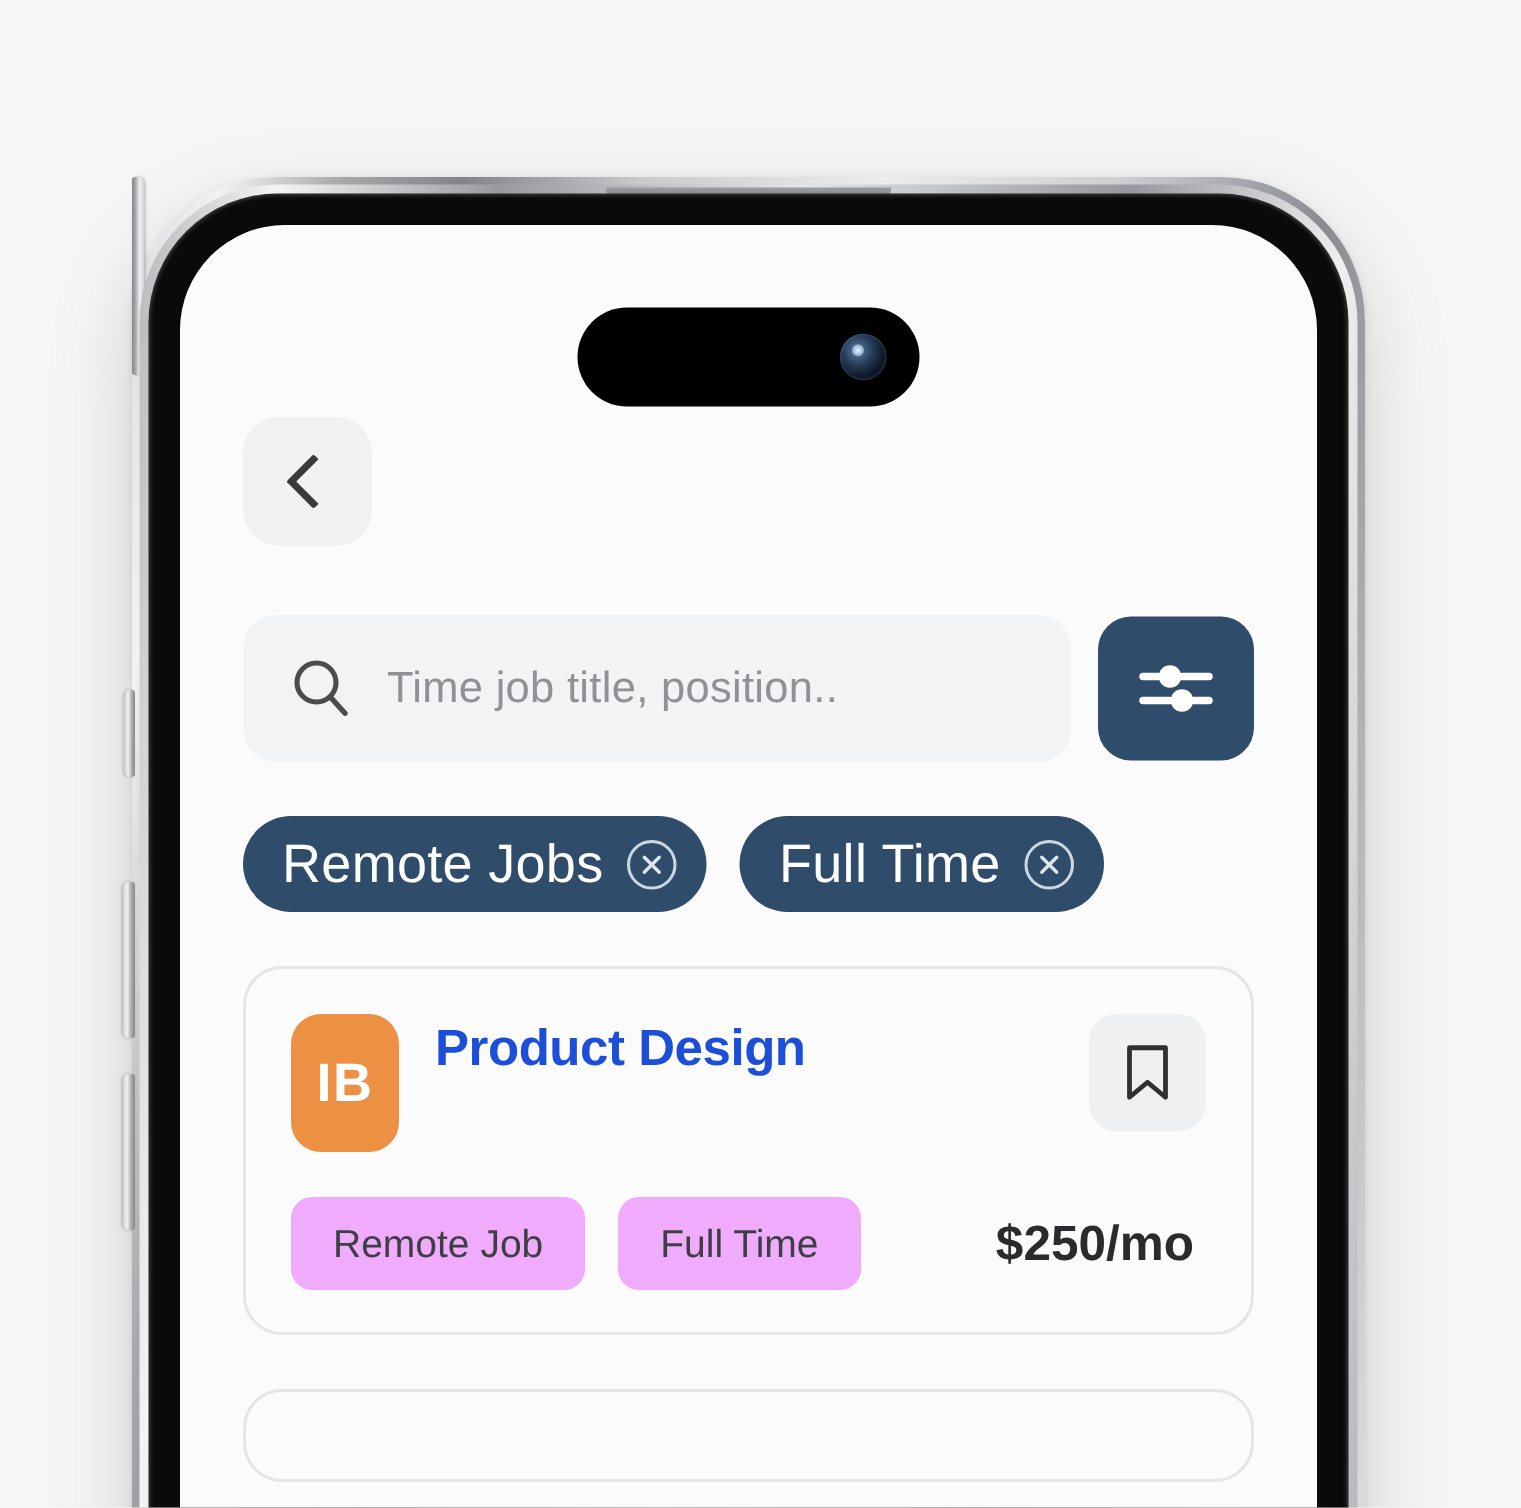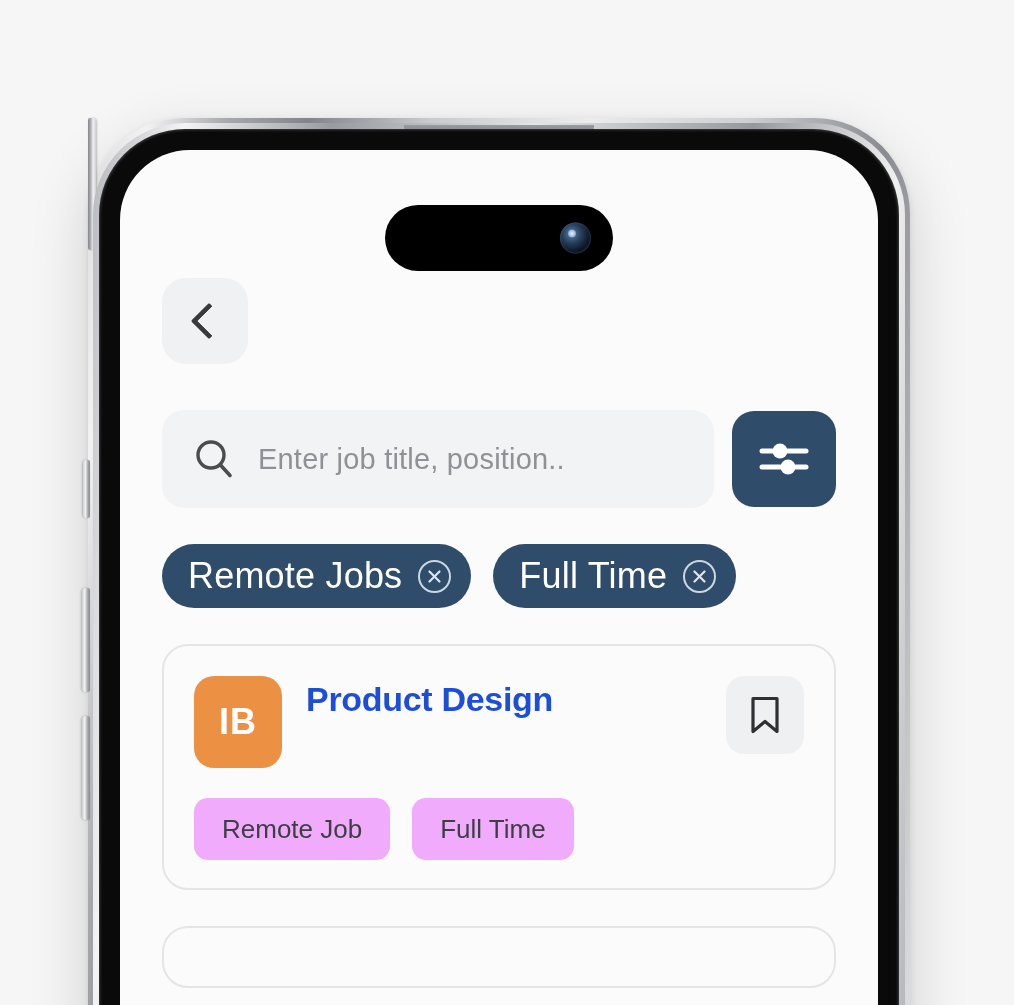--- a/index.html
+++ b/index.html
@@ -134,21 +134,21 @@
     display:flex; align-items:center; justify-content:center; flex:0 0 auto;
   }
 
   
   .card {
     margin-top:36px; border:2px solid #e4e5e7; border-radius:26px;
     background:#fbfbfb; padding:30px 30px 28px;
   }
   .card-head { display:flex; align-items:flex-start; gap:24px; }
   .logo {
-    width:88px; height:92px; border-radius:20px; flex:0 0 auto;
+    width:72px; height:92px; border-radius:20px; flex:0 0 auto;
     display:flex; align-items:center; justify-content:center;
     color:#fff; font-size:36px; font-weight:700; letter-spacing:1px;
   }
   .card-titles { flex:1; padding-top:4px; }
   .job-title { font-size:34px; font-weight:700; color:#1d4ed8; letter-spacing:-.3px; }
   .company { font-size:27px; color:#9a9da2; margin-top:7px; }
   .bookmark-btn {
     width:78px; height:78px; border-radius:18px; background:#eef0f2;
     display:flex; align-items:center; justify-content:center; flex:0 0 auto;
   }
@@ -189,21 +189,21 @@
           <div class="back-btn">
             <span class="chevron-left"></span>
           </div>
 
           <div class="search-row">
             <div class="search-box">
               <svg width="44" height="44" viewBox="0 0 44 44">
                 <circle cx="19" cy="18" r="13" fill="none" stroke="#4a4c50" stroke-width="3.4"></circle>
                 <line x1="28.5" y1="28" x2="38" y2="38.5" stroke="#4a4c50" stroke-width="3.6" stroke-linecap="round"></line>
               </svg>
-              <span class="search-placeholder">Enter job title, position..</span>
+              <span class="search-placeholder">Time job title, position..</span>
             </div>
             <div class="filter-btn">
               <svg width="52" height="42" viewBox="0 0 52 42">
                 <line x1="4" y1="13" x2="14" y2="13" stroke="#fff" stroke-width="5" stroke-linecap="round"></line>
                 <line x1="30" y1="13" x2="48" y2="13" stroke="#fff" stroke-width="5" stroke-linecap="round"></line>
                 <circle cx="22" cy="13" r="7.5" fill="#fff"></circle>
                 <line x1="4" y1="29" x2="22" y2="29" stroke="#fff" stroke-width="5" stroke-linecap="round"></line>
                 <line x1="38" y1="29" x2="48" y2="29" stroke="#fff" stroke-width="5" stroke-linecap="round"></line>
                 <circle cx="30" cy="29" r="7.5" fill="#fff"></circle>
               </svg>
@@ -241,20 +241,21 @@
               </div>
               <div class="bookmark-btn">
                 <svg width="34" height="40" viewBox="0 0 34 40">
                   <path d="M5 3.5h24v33l-12-10-12 10z" fill="none" stroke="#2f3033" stroke-width="3.2" stroke-linejoin="round"></path>
                 </svg>
               </div>
             </div>
             <div class="card-foot">
               <span class="tag">Remote Job</span>
               <span class="tag">Full Time</span>
+              <span class="price">$250/mo</span>
             </div>
           </div>
 
           <div class="card">
             
           </div>
 
         </div>
       </div>
     </div>

